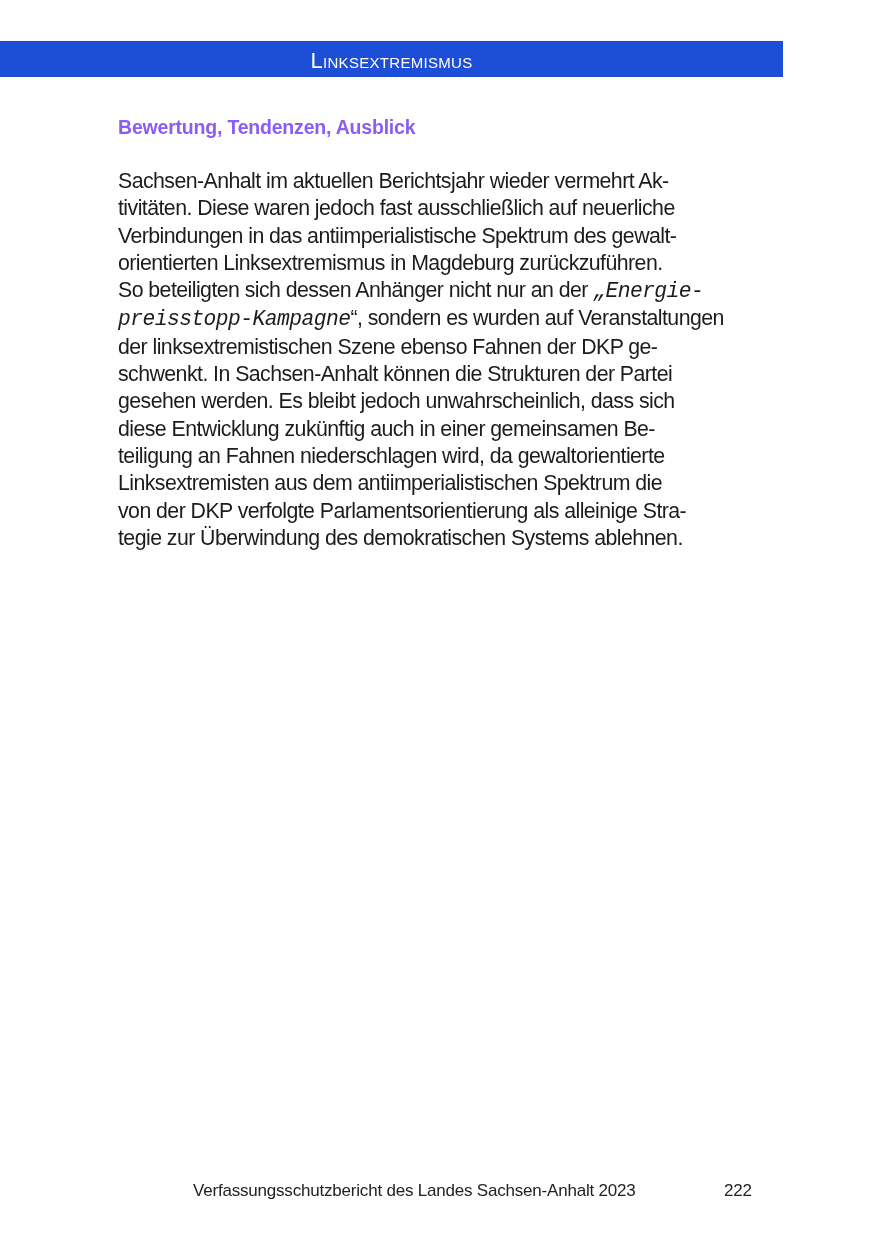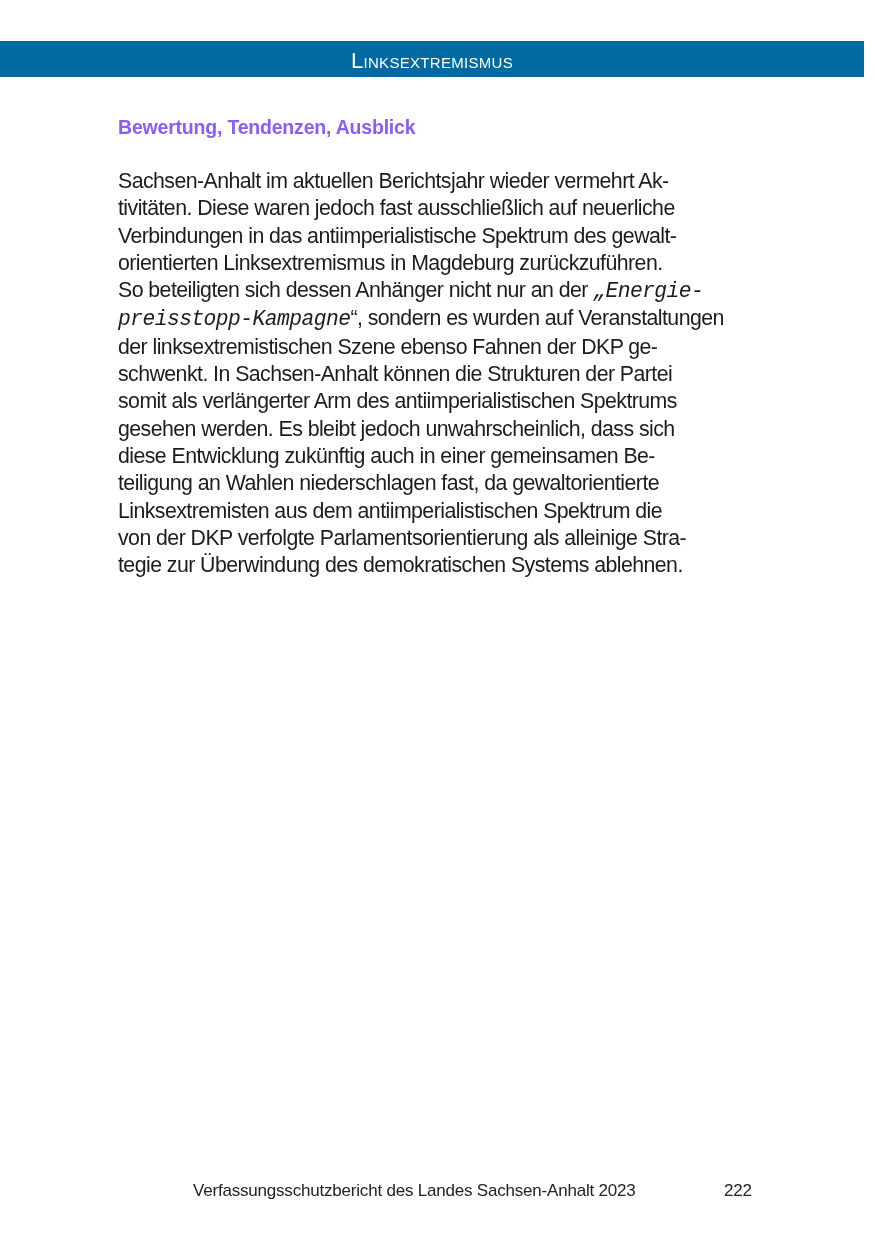--- a/index.html
+++ b/index.html
@@ -12,23 +12,23 @@
     height: 1241px;
     position: relative;
     overflow: hidden;
     font-family: "Liberation Sans", sans-serif;
     color: #1a1a1a;
   }
   .banner {
     position: absolute;
     left: 0;
     top: 41px;
-    width: 864px;
+    width: 783px;
     height: 36px;
-    background: #0369a1;
+    background: #1d4ed8;
     display: flex;
     align-items: center;
     justify-content: center;
   }
   .banner-title {
     color: #ffffff;
     font-family: "Liberation Sans Narrow", "Liberation Sans", sans-serif;
     font-size: 22px;
     letter-spacing: 0.3px;
     font-variant: small-caps;
@@ -103,24 +103,23 @@
 
 <p class="body-text">
   <span class="line">Sachsen-Anhalt im aktuellen Berichtsjahr wieder vermehrt Ak-</span>
   <span class="line">tivitäten. Diese waren jedoch fast ausschließlich auf neuerliche</span>
   <span class="line">Verbindungen in das antiimperialistische Spektrum des gewalt-</span>
   <span class="line">orientierten Linksextremismus in Magdeburg zurückzuführen.</span>
   <span class="line"><span>So beteiligten sich dessen Anhänger nicht nur an der </span><em>„Energie-</em></span>
   <span class="line"><em>preisstopp-Kampagne</em><span>“, sondern es wurden auf Veranstaltungen</span></span>
   <span class="line">der linksextremistischen Szene ebenso Fahnen der DKP ge-</span>
   <span class="line">schwenkt. In Sachsen-Anhalt können die Strukturen der Partei</span>
-  <span class="line">somit als verlängerter Arm des antiimperialistischen Spektrums</span>
   <span class="line">gesehen werden. Es bleibt jedoch unwahrscheinlich, dass sich</span>
   <span class="line">diese Entwicklung zukünftig auch in einer gemeinsamen Be-</span>
-  <span class="line">teiligung an Wahlen niederschlagen fast, da gewaltorientierte</span>
+  <span class="line">teiligung an Fahnen niederschlagen wird, da gewaltorientierte</span>
   <span class="line">Linksextremisten aus dem antiimperialistischen Spektrum die</span>
   <span class="line">von der DKP verfolgte Parlamentsorientierung als alleinige Stra-</span>
   <span class="line">tegie zur Überwindung des demokratischen Systems ablehnen.</span>
 </p>
 
 <div class="footer">
   <span class="footer-title">Verfassungsschutzbericht des Landes Sachsen-Anhalt 2023</span>
   <span class="footer-page">222</span>
 </div>
 

